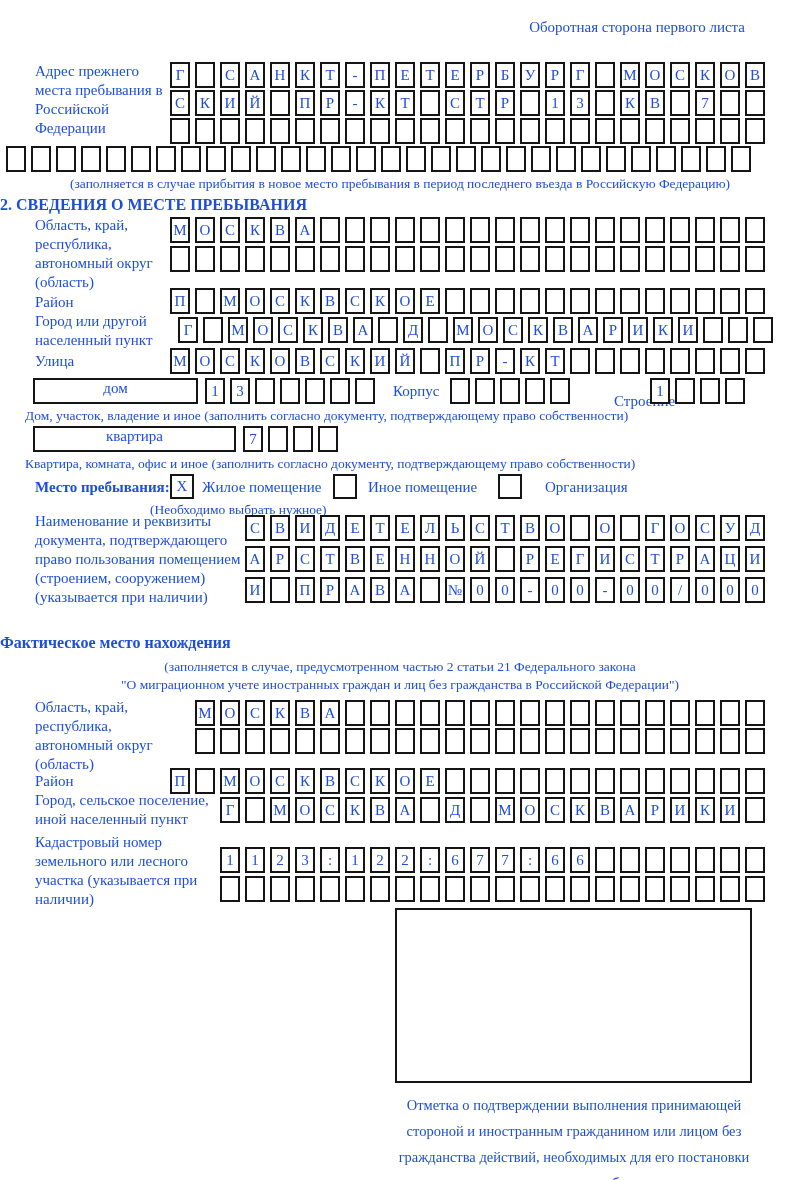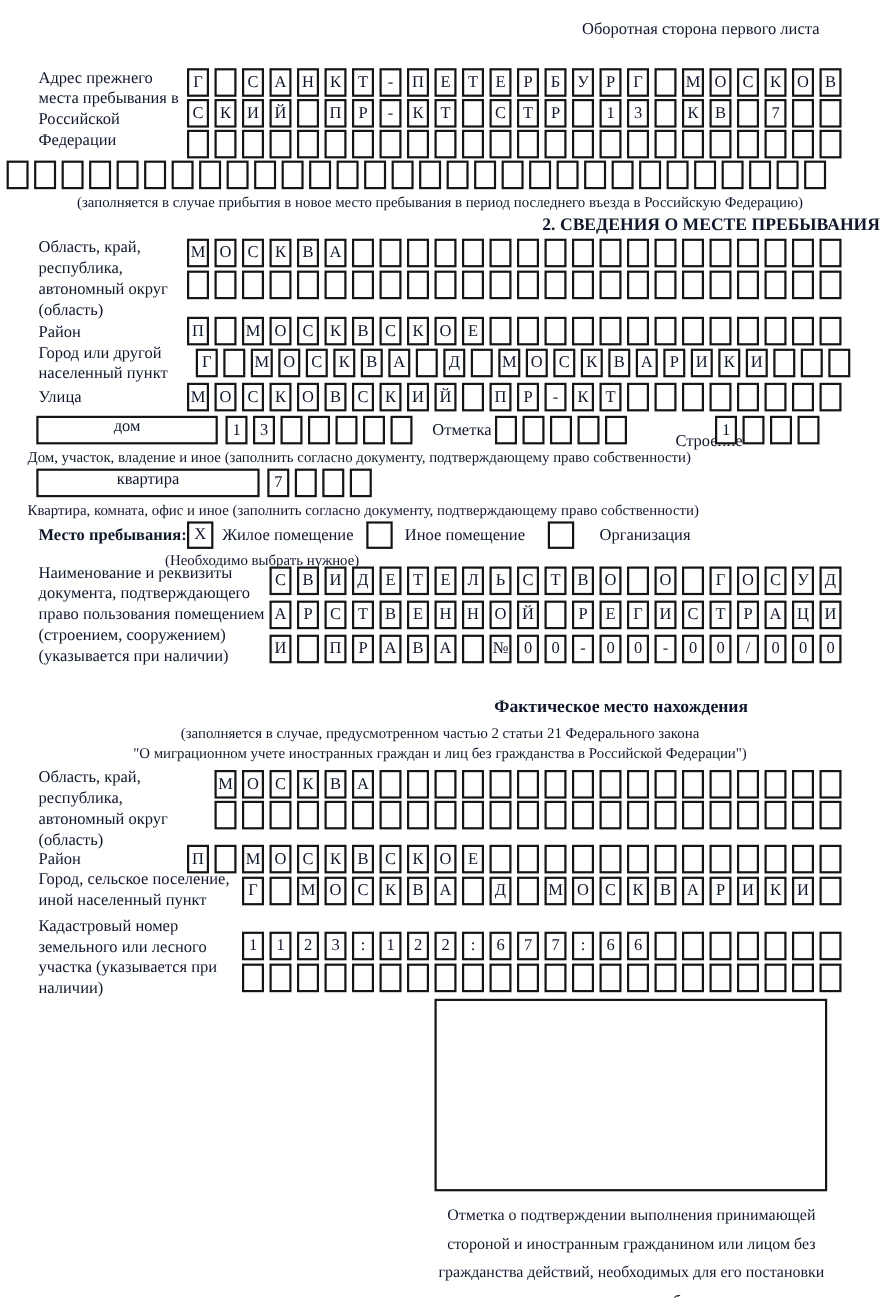--- a/index.html
+++ b/index.html
@@ -1,21 +1,21 @@
 <!DOCTYPE html>
 <html><head>
 <meta charset="utf-8">
 <style>
   html,body{margin:0;padding:0;background:#fff;}
-  .page{position:relative;width:800px;height:1180px;background:#fff;color:#0f172a;
+  .page{position:relative;width:800px;height:1180px;background:#fff;color:#1d4ed8;
         font-family:"Liberation Serif","DejaVu Serif",serif;overflow:hidden;}
   .abs{position:absolute;}
   .lbl{font-size:15px;line-height:19px;}
   .cap{font-size:13.5px;}
-  .title{font-weight:bold;font-size:16px;text-align:right;}
+  .title{font-weight:bold;font-size:16px;text-align:left;}
   .boxrow{display:flex;gap:5px;}
   .cell{width:20px;height:26px;border:2px solid #151515;box-sizing:border-box;
         display:inline-flex;align-items:center;justify-content:center;
         font-size:15px;flex:0 0 auto;background:#fff;}
   .widebox{height:26px;border:2px solid #151515;box-sizing:border-box;
         display:flex;justify-content:center;font-size:15px;}
   .cb{width:24px;height:25px;border:2px solid #151515;box-sizing:border-box;
         display:inline-flex;align-items:center;justify-content:center;font-size:15px;}
   .center{text-align:center;}
   .stamp{border:2px solid #151515;box-sizing:border-box;background:#fff;}
@@ -285,21 +285,21 @@
   </div>
   <div class="abs boxrow" style="left:205px;top:378px;">
       <span class="cell">1</span>
       <span class="cell">3</span>
       <span class="cell"></span>
       <span class="cell"></span>
       <span class="cell"></span>
       <span class="cell"></span>
       <span class="cell"></span>
     </div>
-  <div class="abs lbl" style="left:393px;top:382px;">Отметка</div>
+  <div class="abs lbl" style="left:393px;top:382px;">Корпус</div>
   <div class="abs boxrow" style="left:450px;top:378px;">
       <span class="cell"></span>
       <span class="cell"></span>
       <span class="cell"></span>
       <span class="cell"></span>
       <span class="cell"></span>
     </div>
   <div class="abs lbl" style="left:578px;top:392px;margin-left:36px;">Строение</div>
   <div class="abs boxrow" style="left:650px;top:378px;">
       <span class="cell">1</span>

